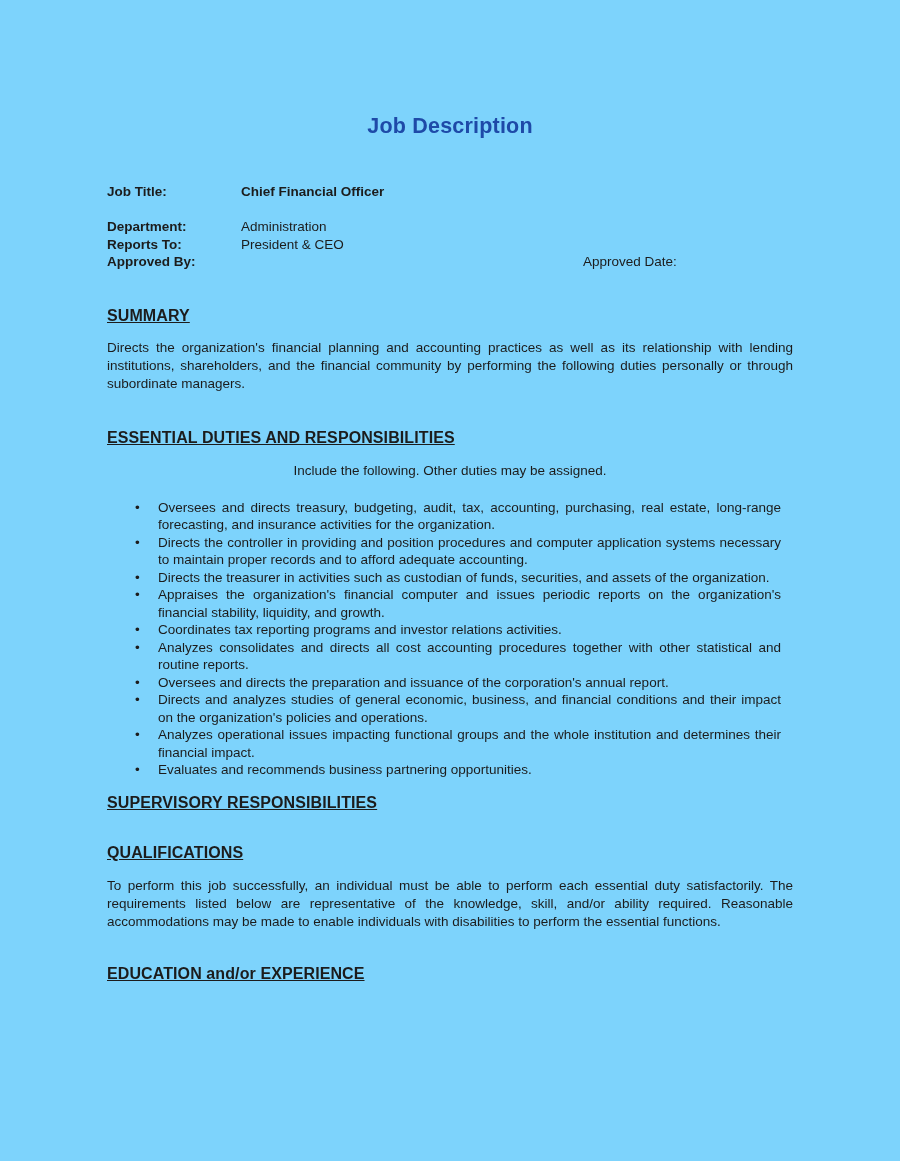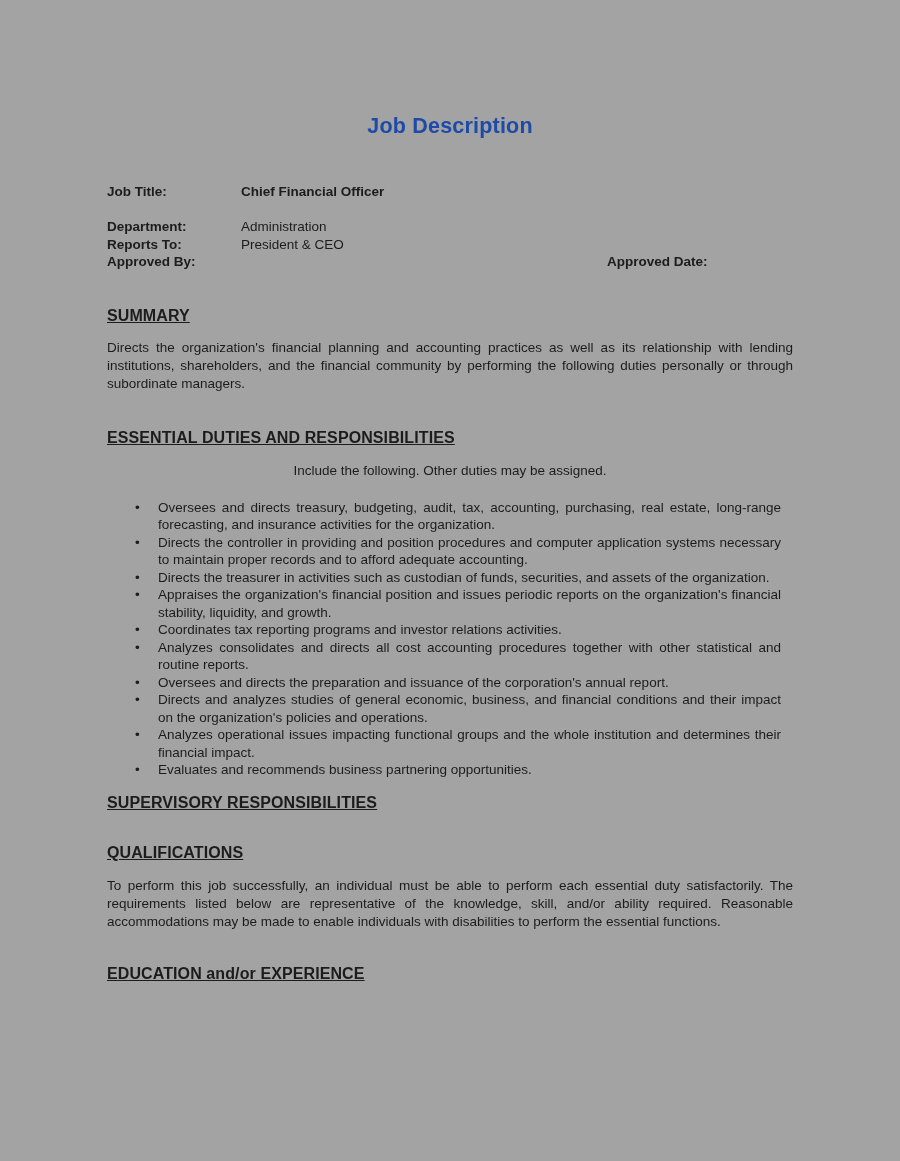--- a/index.html
+++ b/index.html
@@ -5,21 +5,21 @@
   html, body {
     margin: 0;
     padding: 0;
     background: #ffffff;
   }
   .page {
     position: relative;
     box-sizing: border-box;
     width: 900px;
     height: 1161px;
-    background: #a3a3a3;
+    background: #7dd3fc;
     padding: 113px 107px 0 107px;
     font-family: "Liberation Sans", sans-serif;
     font-size: 13.5px;
     color: #1c1c1c;
     overflow: hidden;
   }
   .title {
     margin: 0;
     font-size: 21.5px;
     line-height: 26px;
@@ -35,23 +35,23 @@
   .frow.spacer { height: 17.5px; }
   .flabel {
     display: inline-block;
     width: 134px;
     font-weight: bold;
   }
   .fvalue { }
   .fvalue.bold { font-weight: bold; }
   .approved-date {
     position: absolute;
-    left: 500px;
+    left: 476px;
     top: 0;
-    font-weight: bold;
+    font-weight: normal;
   }
   h2.sect {
     margin: 36px 0 0 0;
     font-size: 16px;
     line-height: 17.5px;
     font-weight: bold;
     text-decoration: underline;
     letter-spacing: 0.1px;
   }
   h2.sect.after-list { margin-top: 15px; }
@@ -111,21 +111,21 @@
   <h2 class="sect">SUMMARY</h2>
   <p class="para">Directs the organization's financial planning and accounting practices as well as its relationship with lending institutions, shareholders, and the financial community by performing the following duties personally or through subordinate managers.</p>
 
   <h2 class="sect">ESSENTIAL DUTIES AND RESPONSIBILITIES</h2>
   <p class="intro">Include the following. Other duties may be assigned.</p>
 
   <ul class="duties">
     <li>Oversees and directs treasury, budgeting, audit, tax, accounting, purchasing, real estate, long-range forecasting, and insurance activities for the organization.</li>
     <li>Directs the controller in providing and position procedures and computer application systems necessary to maintain proper records and to afford adequate accounting.</li>
     <li>Directs the treasurer in activities such as custodian of funds, securities, and assets of the organization.</li>
-    <li>Appraises the organization's financial position and issues periodic reports on the organization's financial stability, liquidity, and growth.</li>
+    <li>Appraises the organization's financial computer and issues periodic reports on the organization's financial stability, liquidity, and growth.</li>
     <li>Coordinates tax reporting programs and investor relations activities.</li>
     <li>Analyzes consolidates and directs all cost accounting procedures together with other statistical and routine reports.</li>
     <li>Oversees and directs the preparation and issuance of the corporation's annual report.</li>
     <li>Directs and analyzes studies of general economic, business, and financial conditions and their impact on the organization's policies and operations.</li>
     <li>Analyzes operational issues impacting functional groups and the whole institution and determines their financial impact.</li>
     <li>Evaluates and recommends business partnering opportunities.</li>
   </ul>
 
   <h2 class="sect after-list">SUPERVISORY RESPONSIBILITIES</h2>
 

